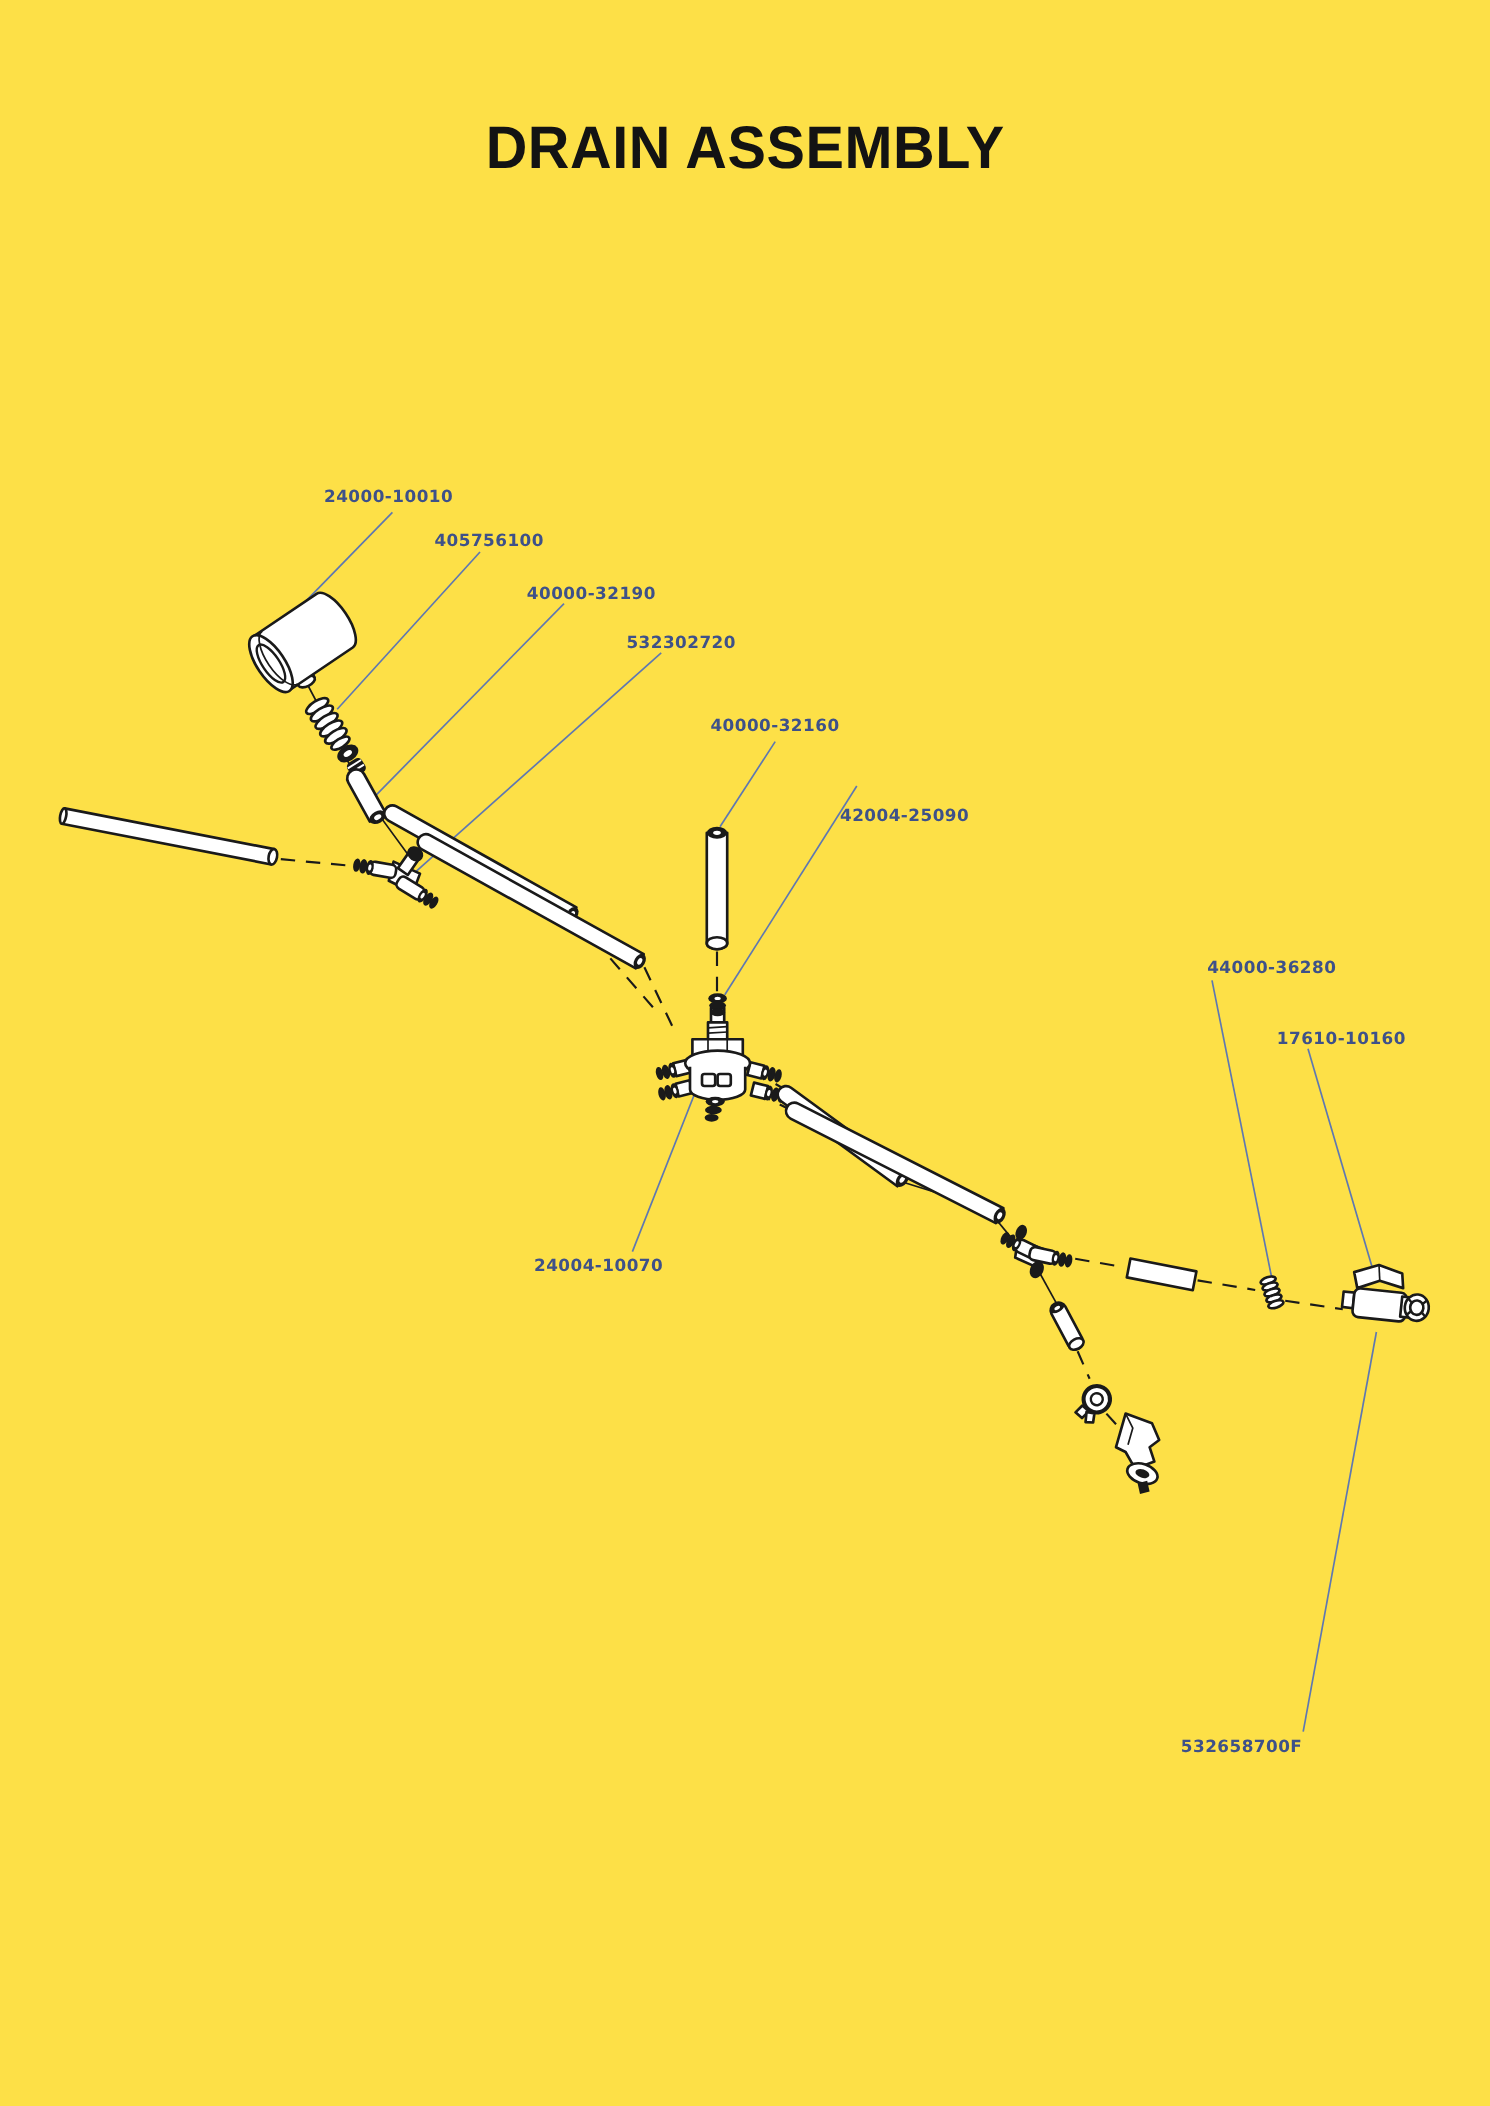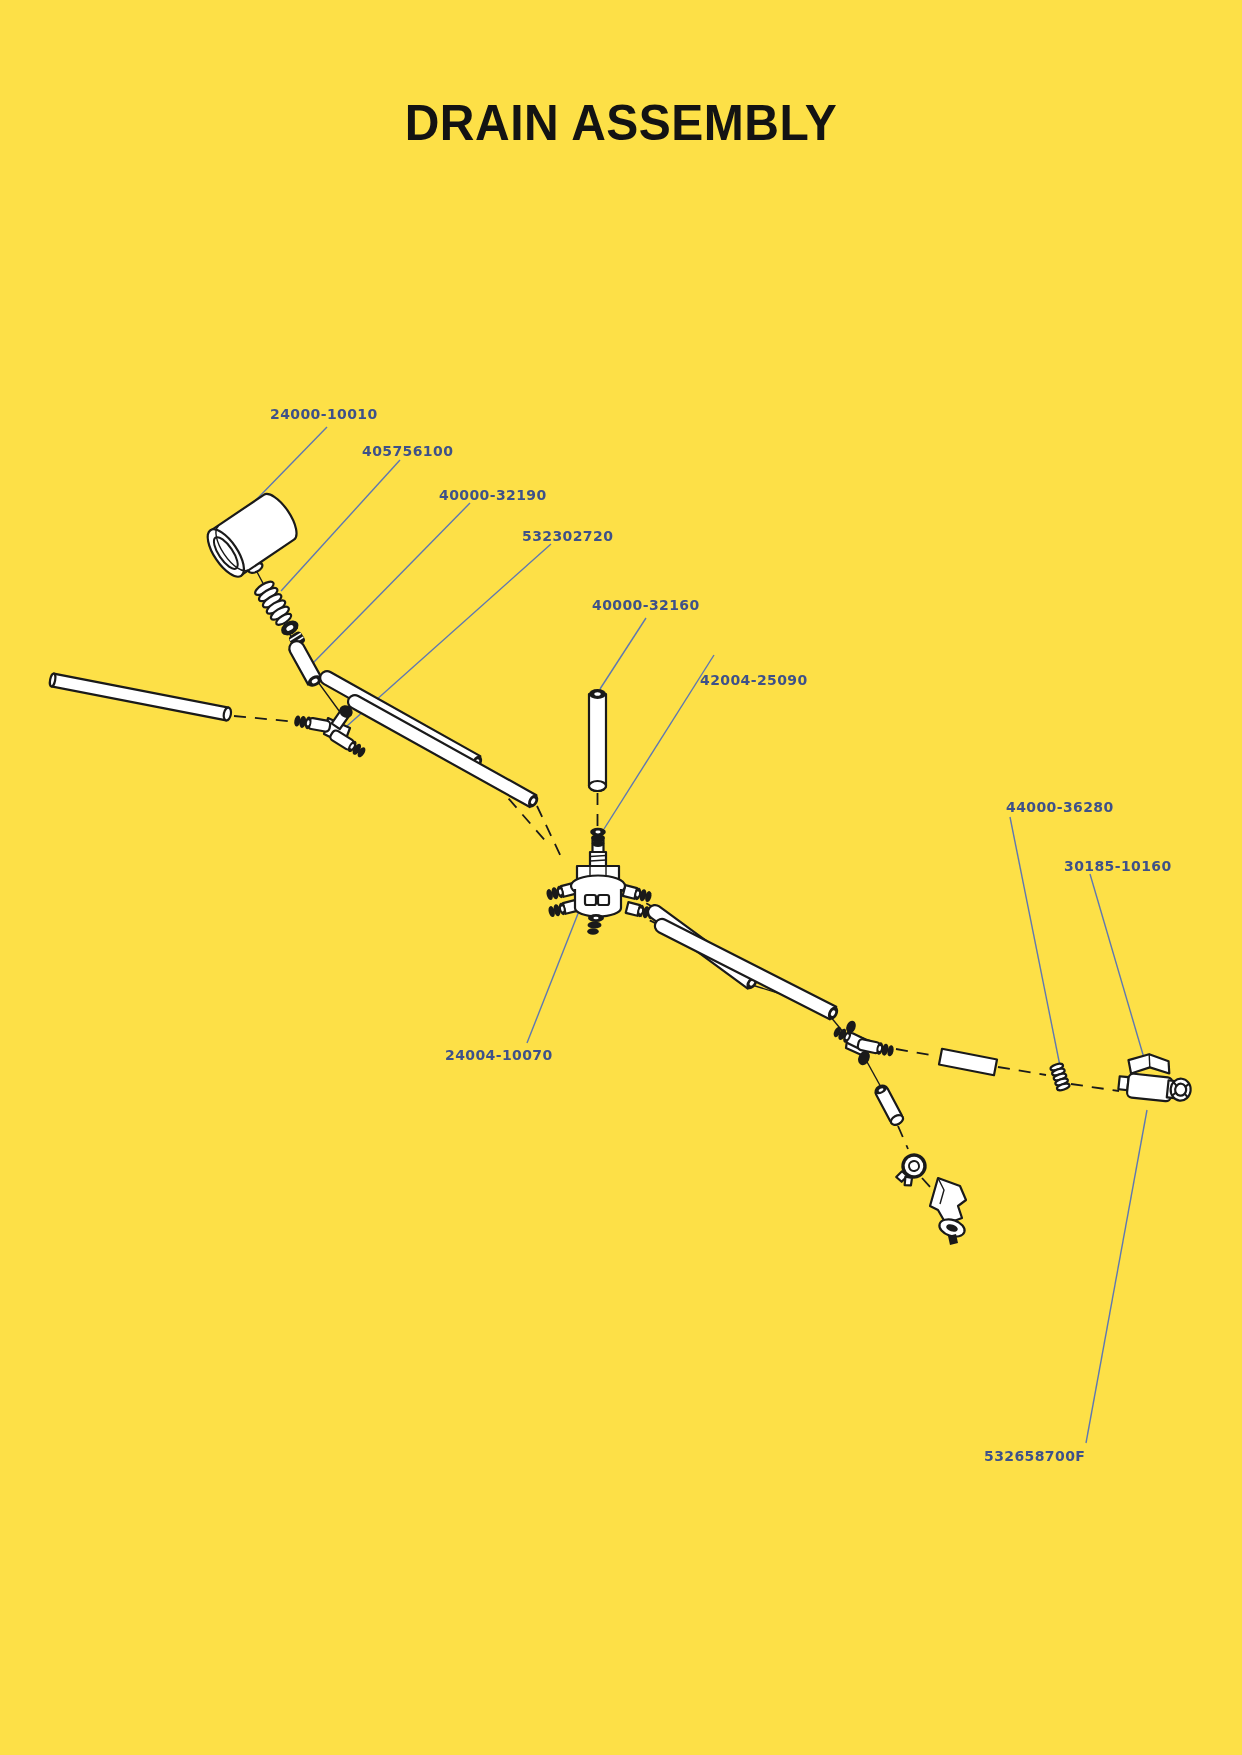--- a/index.html
+++ b/index.html
@@ -263,16 +263,16 @@
     </g>
   </svg>
 
   <span class="part-label" style="left:270px;top:404px;">24000-10010</span>
   <span class="part-label" style="left:362px;top:441px;">405756100</span>
   <span class="part-label" style="left:439px;top:485px;text-align:center;">40000-32190</span>
   <span class="part-label" style="left:522px;top:526px;">532302720</span>
   <span class="part-label" style="left:592px;top:595px;">40000-32160</span>
   <span class="part-label" style="left:700px;top:670px;">42004-25090</span>
   <span class="part-label" style="left:1006px;top:797px;">44000-36280</span>
-  <span class="part-label" style="left:1064px;top:856px;">30185-10160</span>
+  <span class="part-label" style="left:1064px;top:856px;">17610-10160</span>
   <span class="part-label" style="left:445px;top:1045px;">24004-10070</span>
   <span class="part-label" style="left:984px;top:1446px;text-align:center;">532658700F</span>
 </div>
 
 </body></html>

